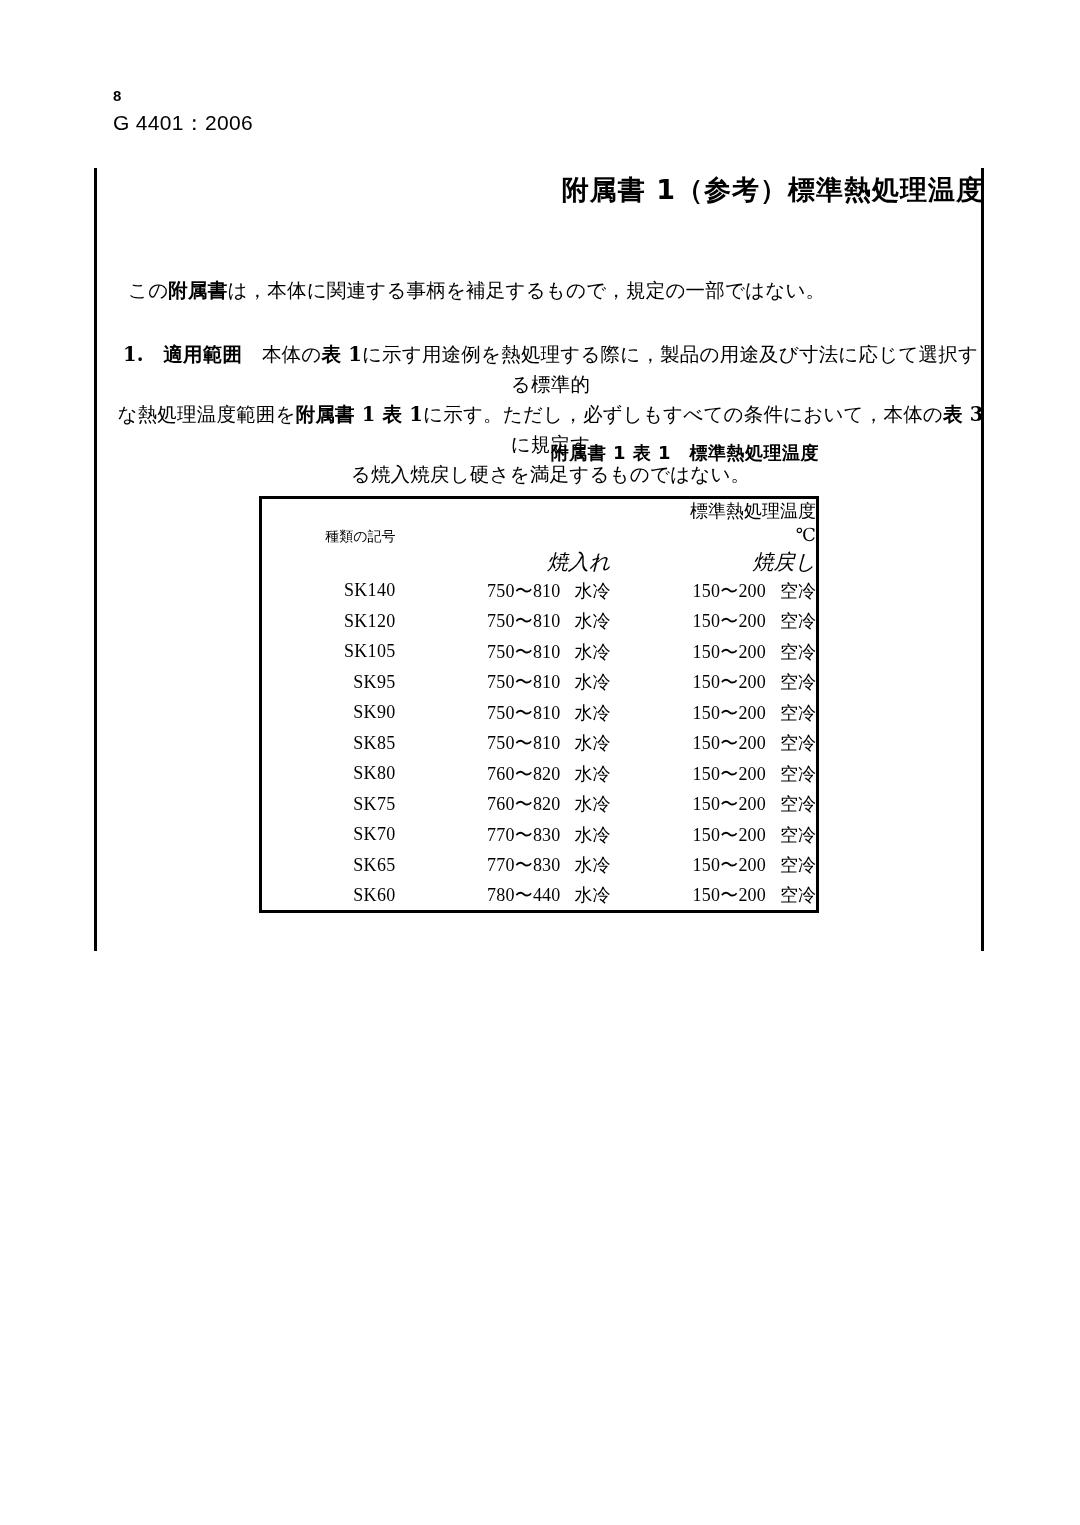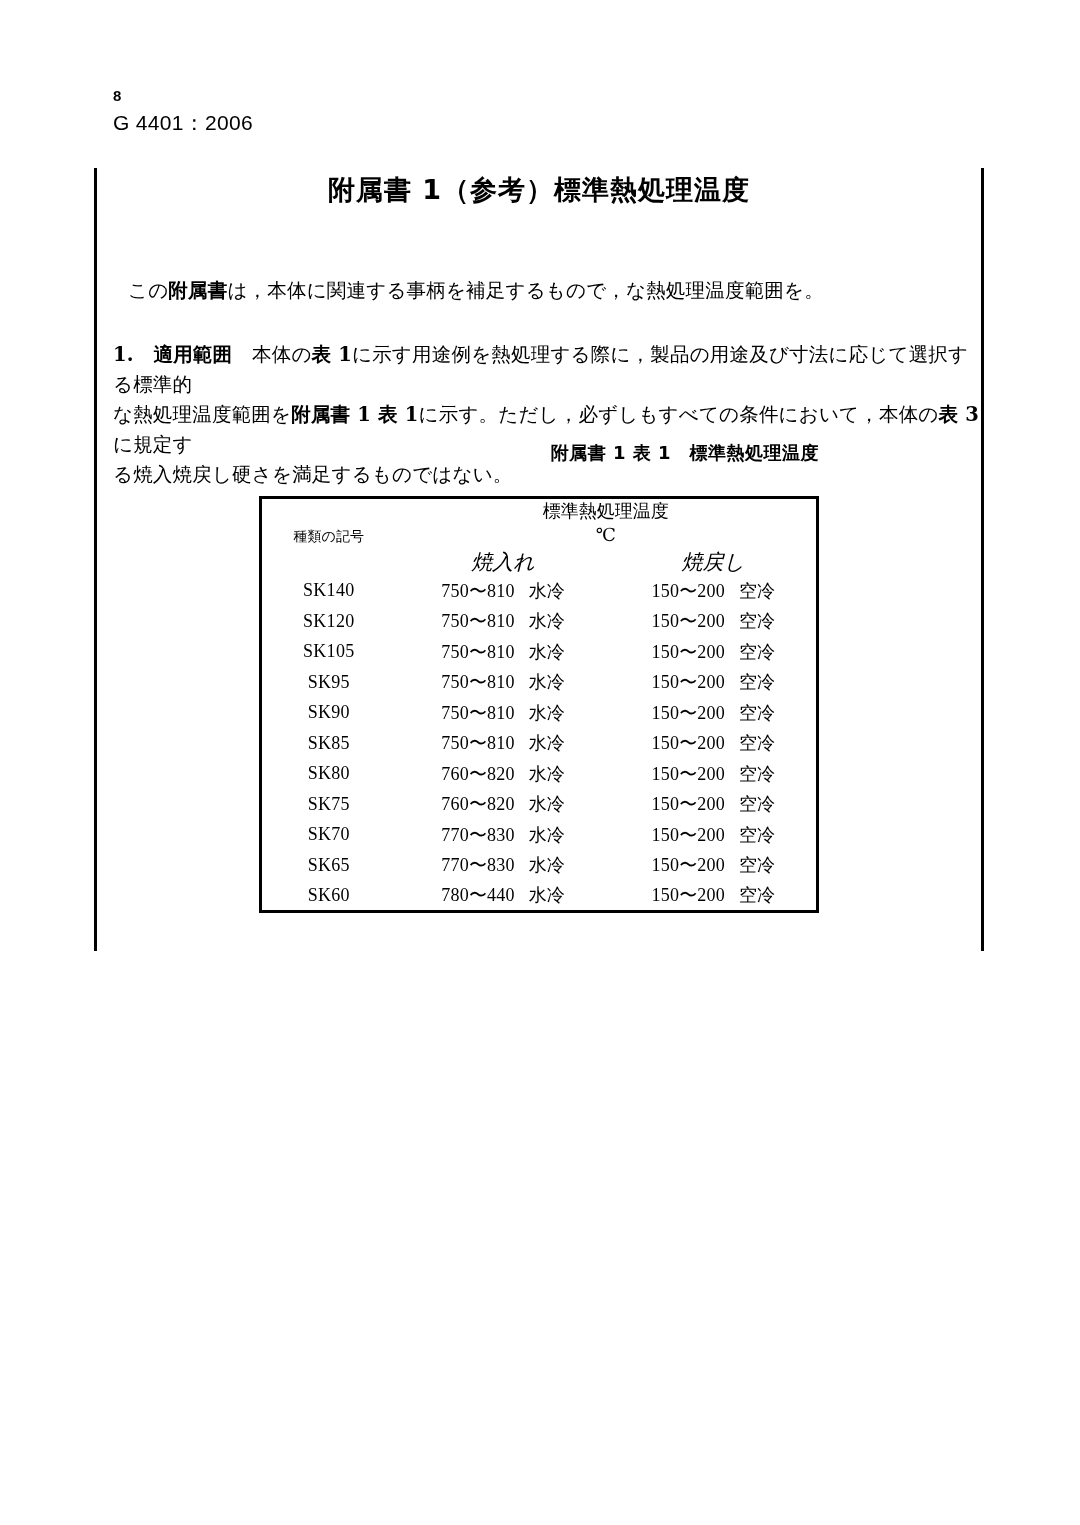--- a/index.html
+++ b/index.html
@@ -45,21 +45,21 @@
   }
   .margin-rule.left  { left: 94px; }
   .margin-rule.right { left: 981px; }
 
   
   #annex-title {
     position: absolute;
     left: 94px;
     top: 172px;
     width: 890px;
-    text-align: center;
+    text-align: right;
     font-family: "DejaVu Sans", "Liberation Sans", sans-serif;
     font-weight: 700;
     font-size: 27px;
     letter-spacing: 1px;
   }
 
   
   .body-block {
     position: absolute;
     font-family: "DejaVu Serif", "Liberation Serif", serif;
@@ -71,20 +71,21 @@
   #intro-paragraph {
     left: 128px;
     top: 276px;
     width: 860px;
   }
   #scope-section {
     left: 113px;
     top: 340px;
     width: 875px;
     text-indent: 0;
+    text-align: center;
   }
   #scope-section .line { display: block; }
   .b { font-weight: 700; margin-top: 36px; }
 
   
   #table-caption {
     position: absolute;
     left: 259px;
     top: 441px;
     width: 560px;
@@ -102,21 +103,21 @@
     top: 496px;
     width: 560px;
     border-collapse: collapse;
     font-family: "DejaVu Serif", "Liberation Serif", serif;
     font-size: 18px;
     table-layout: fixed;
   }
   #heat-treatment-table th,
   #heat-treatment-table td {
     border: 0;
-    text-align: center;
+    text-align: right;
     vertical-align: middle;
     font-weight: 400;
     padding: 0;
   }
   
   #heat-treatment-table {
     border-top: 3px solid #000;
     border-bottom: 3px solid #000;
     border-left: 3px solid #000;
     border-right: 3px solid #000;
@@ -176,21 +177,21 @@
 <div id="page-header">
   <div class="page-number">8</div>
   <div class="standard-number">G 4401：2006</div>
 </div>
 
 <div class="margin-rule left"></div>
 <div class="margin-rule right"></div>
 
 <div id="annex-title">附属書 1（参考）標準熱処理温度</div>
 
-<div class="body-block" id="intro-paragraph"><span>この</span><span class="b">附属書</span><span>は，本体に関連する事柄を補足するもので，な熱処理温度範囲を。</span></div>
+<div class="body-block" id="intro-paragraph"><span>この</span><span class="b">附属書</span><span>は，本体に関連する事柄を補足するもので，規定の一部ではない。</span></div>
 
 <div class="body-block" id="scope-section"><span class="line"><span class="b">1.</span>　<span class="b">適用範囲</span>　<span>本体の</span><span class="b">表 1</span><span>に示す用途例を熱処理する際に，製品の用途及び寸法に応じて選択する標準的</span></span><span class="line"><span>な熱処理温度範囲を</span><span class="b">附属書 1 表 1</span><span>に示す。ただし，必ずしもすべての条件において，本体の</span><span class="b">表 3</span><span>に規定す</span></span><span class="line">る焼入焼戻し硬さを満足するものではない。</span></div>
 
 <div id="table-caption">附属書 1 表 1　標準熱処理温度</div>
 
 <table id="heat-treatment-table">
   <colgroup>
     <col class="col-kind">
     <col class="col-quench">
     <col class="col-temper">

